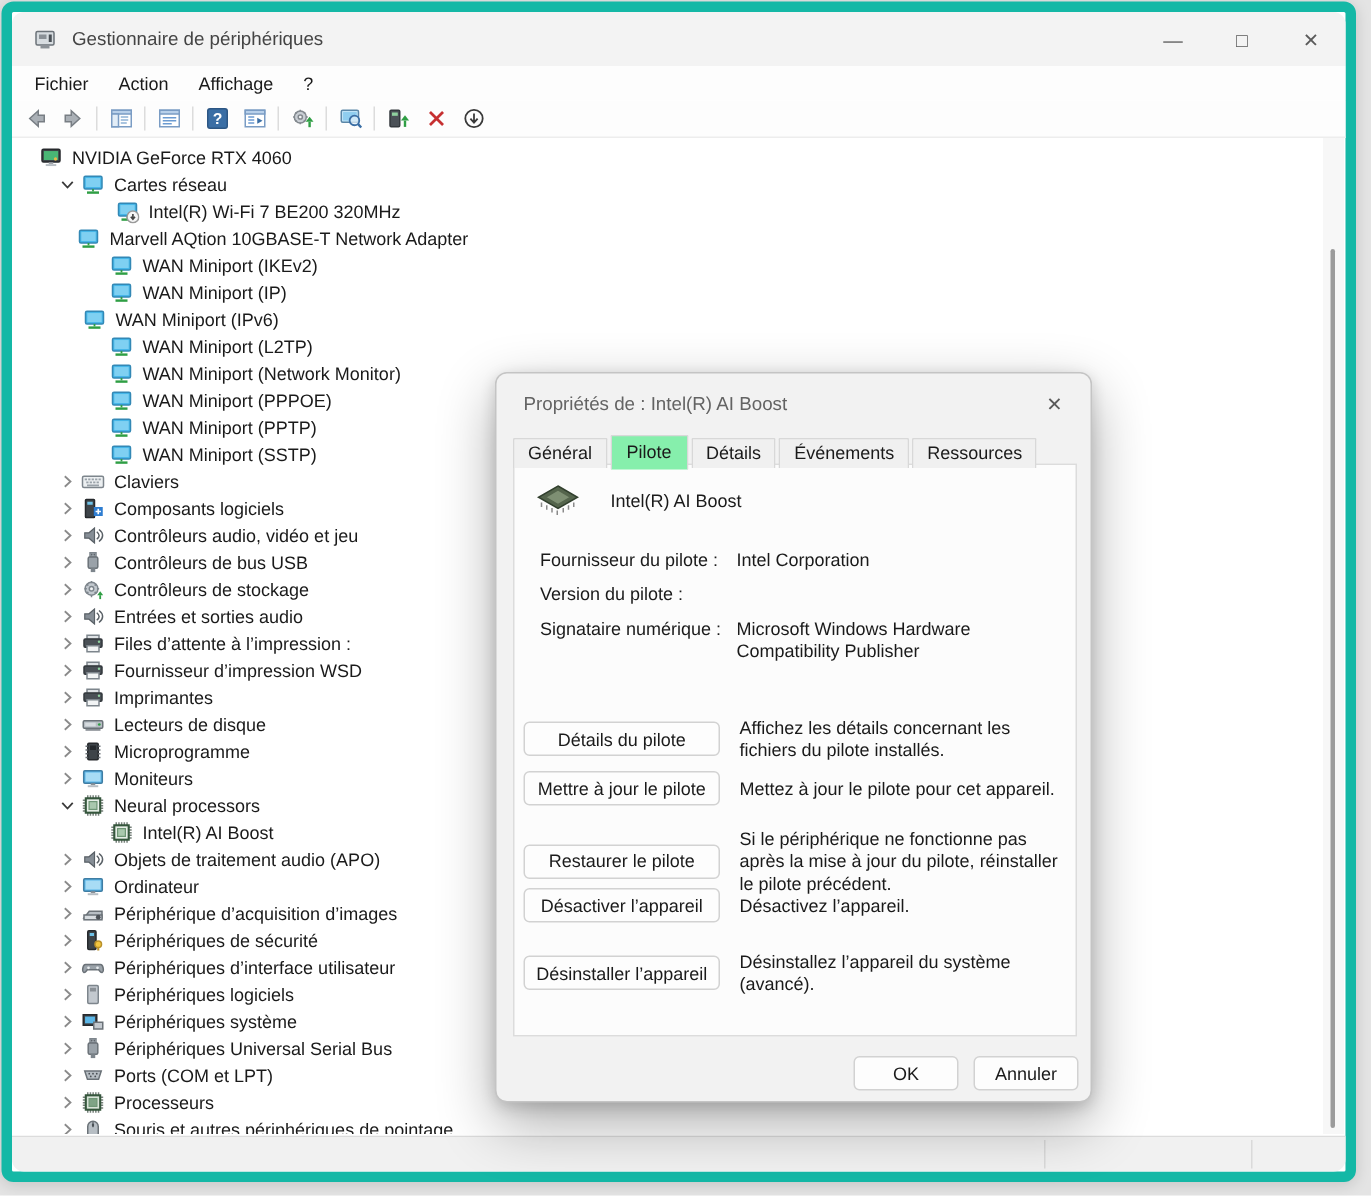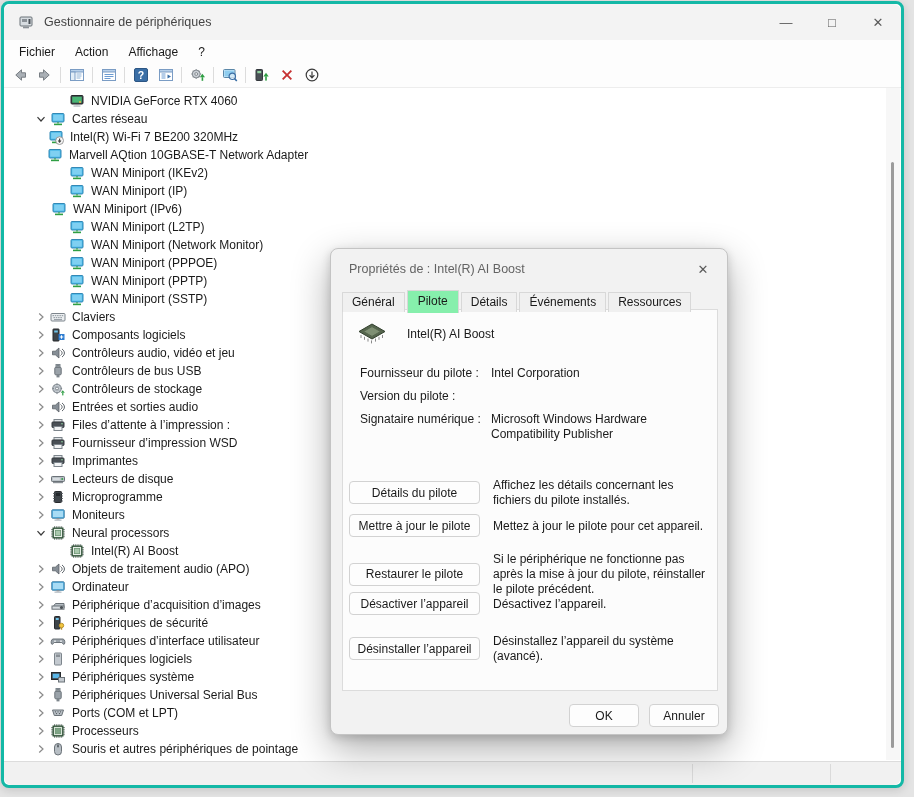--- a/index.html
+++ b/index.html
@@ -8,21 +8,21 @@
     width:914px; height:797px; position:relative; overflow:hidden;
     background:#e4e4e4;
     font-family:"Liberation Sans", sans-serif;
     color:#1a1a1a;
     -webkit-font-smoothing:antialiased;
   }
 
   
   .window {
     position:absolute; left:1px; top:1px; width:903px; height:787px;
-    background:#ffffff; border:3px solid #14b8a6; border-radius:8px;
+    background:#ffffff; border:7px solid #14b8a6; border-radius:8px;
     box-shadow:0 2px 10px rgba(0,0,0,.14);
   }
   .titlebar {
     height:36px; display:flex; align-items:center;
     background:#f3f3f3; border-radius:8px 8px 0 0; padding-left:14px;
   }
   .app-icon { width:16px; height:16px; display:inline-flex; }
   .title-text { margin-left:10px; font-size:12.5px; color:#444; }
   .win-btns { margin-left:auto; display:flex; height:100%; }
   .win-btn {
@@ -249,21 +249,21 @@
       <div class="tb-btn">
         <span style="display: inline-flex;">
           <svg width="16" height="16" viewBox="0 0 16 16" xmlns="http://www.w3.org/2000/svg">
             <circle cx="8" cy="8" r="5.8" fill="none" stroke="#3a3a3a" stroke-width="1.2"></circle>
     <path d="M8 4.6v5.6M5.6 8.1 8 10.8l2.4-2.7" fill="none" stroke="#3a3a3a" stroke-width="1.2"></path>
           </svg>
         </span>
       </div>
     </div>
   <div class="tree">
-      <div class="tree-row" style="padding-left: 47px;">
+      <div class="tree-row" style="">
         <span class="chev"></span>
         <span class="ticon">
           <svg width="16" height="16" viewBox="0 0 16 16" xmlns="http://www.w3.org/2000/svg">
             <rect x="2" y="2.5" width="12" height="8.5" rx="1" fill="#3c4146" stroke="#26292c"></rect>
     <rect x="3.2" y="3.7" width="9.6" height="6" fill="#49b675"></rect>
             <circle cx="11" cy="9" r="1.1" fill="#e8b84b"></circle>
     <rect x="6.5" y="11" width="3" height="1.2" fill="#8a9096"></rect>
             <rect x="4.5" y="12.4" width="7" height="1.3" fill="#b7bec4"></rect>
           </svg>
         </span>
@@ -278,21 +278,21 @@
         <span class="ticon">
           <svg width="16" height="16" viewBox="0 0 16 16" xmlns="http://www.w3.org/2000/svg">
             <rect x="2" y="2.5" width="12" height="8.5" rx="1" fill="#45b6e8" stroke="#3388b5"></rect>
   <rect x="3.2" y="3.7" width="9.6" height="6" fill="#7fd0f2"></rect>
   <rect x="7.4" y="11" width="1.2" height="1.6" fill="#2f9e44"></rect>
   <rect x="4" y="12.6" width="8" height="1.6" fill="#2f9e44"></rect>
           </svg>
         </span>
         <span class="tlabel">Cartes réseau</span>
       </div>
-      <div class="tree-row" style="padding-left: 26px;">
+      <div class="tree-row" style="padding-left: 51px;">
         <span class="chev"></span>
         <span class="ticon">
           <svg width="16" height="16" viewBox="0 0 16 16" xmlns="http://www.w3.org/2000/svg">
             <rect x="2" y="2.5" width="12" height="8.5" rx="1" fill="#45b6e8" stroke="#3388b5"></rect>
   <rect x="3.2" y="3.7" width="9.6" height="6" fill="#7fd0f2"></rect>
   <rect x="7.4" y="11" width="1.2" height="1.6" fill="#2f9e44"></rect>
   <rect x="4" y="12.6" width="8" height="1.6" fill="#2f9e44"></rect>
             <circle cx="11.6" cy="11.6" r="3.9" fill="#f6f6f6" stroke="#9a9a9a"></circle>
     <path d="M11.6 9.6v3.2M10.2 11.5l1.4 1.6 1.4-1.6" fill="none" stroke="#444" stroke-width="1.1"></path>
           </svg>

